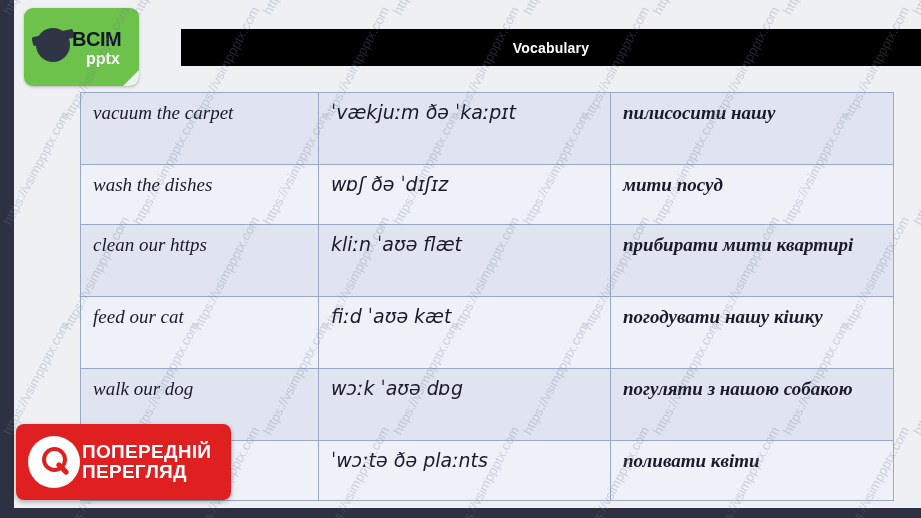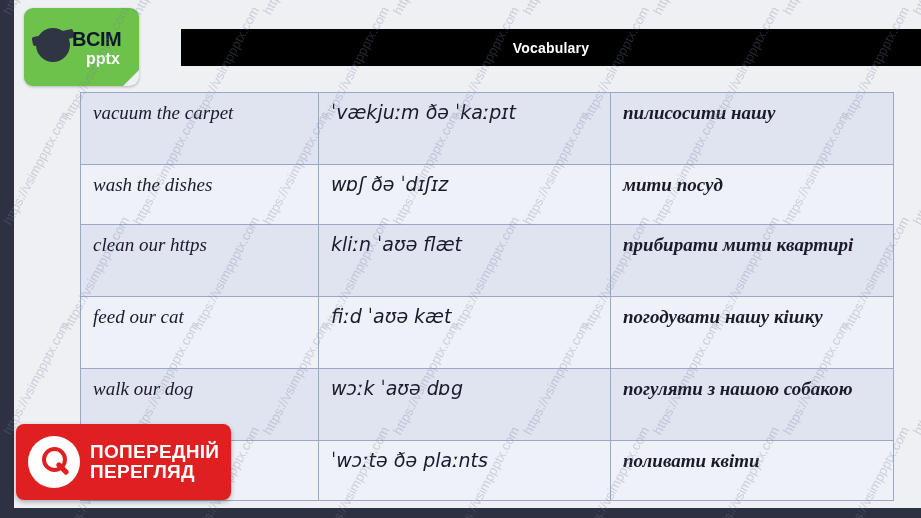--- a/index.html
+++ b/index.html
@@ -163,21 +163,21 @@
   .preview-badge .magnifier:after {
     content: "";
     position: absolute;
     left: 27px; top: 30px;
     width: 15px; height: 5px;
     background: #e02020;
     transform: rotate(45deg);
     border-radius: 2px;
   }
   .preview-badge .pv-text {
-    margin-left: 10px;
+    margin-left: 2px;
     color: #ffffff;
     font-weight: bold;
     font-size: 19px;
     line-height: 1.05;
     letter-spacing: 0.3px;
   }
 </style>
 </head>
 <body>
 

